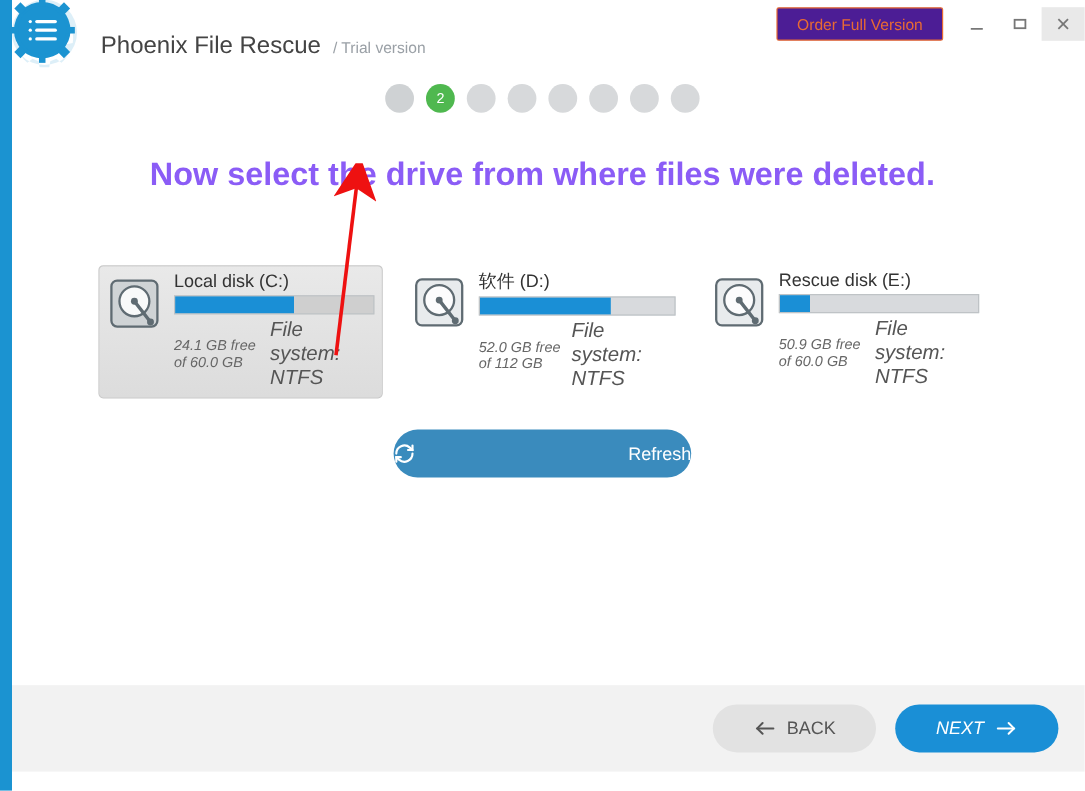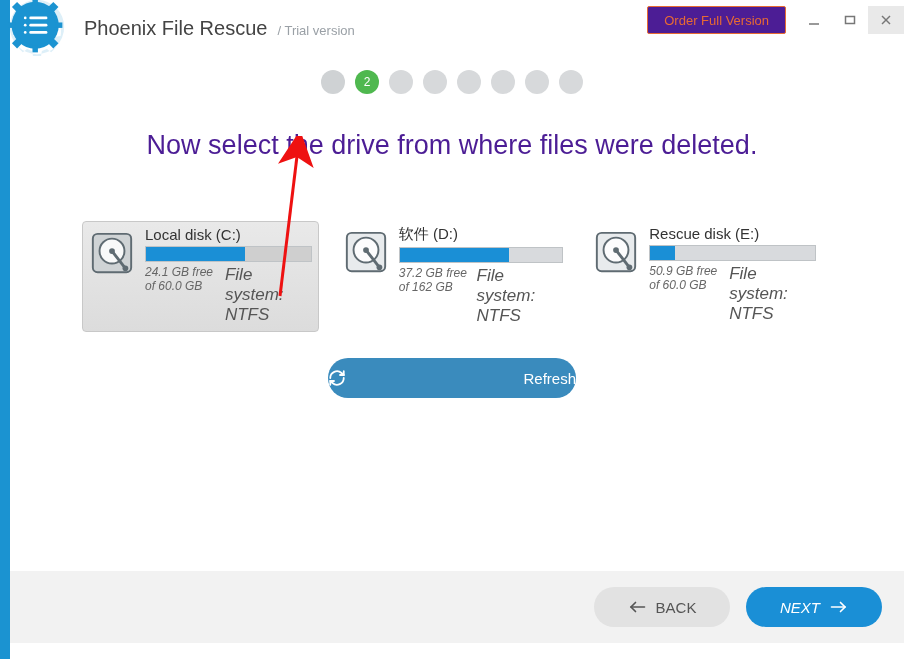--- a/index.html
+++ b/index.html
@@ -2,46 +2,46 @@
 <html><head>
 <meta charset="utf-8">
 <style>
   * { box-sizing: border-box; margin: 0; padding: 0; font-family: "Segoe UI", Arial, sans-serif; }
   html, body { width: 904px; height: 659px; overflow: hidden; background: #fff; }
   .window { position: relative; width: 904px; height: 659px; display: flex; flex-direction: column; }
   .left-stripe { position: absolute; left: 0; top: 0; width: 10px; height: 100%; background: #1b93d1; }
   
   .header { position: relative; height: 46px; display: flex; align-items: flex-start; padding-left: 0; }
   .gear { position: absolute; left: 8px; top: -2px; width: 58px; height: 58px; z-index: 2; }
-  .title-block { margin-left: 84px; margin-top: 17px; display: flex; align-items: baseline; gap: 10px; }
+  .title-block { margin-left: 84px; margin-top: 27px; display: flex; align-items: baseline; gap: 10px; }
   .title-text { font-size: 20px; color: #444; font-weight: 400; }
   .subtitle-text { font-size: 13px; color: #9aa0a6; }
   .win-controls { position: absolute; right: 0; top: 0; display: flex; }
   .order-btn { height: 28px; margin-top: 6px; margin-right: 10px; padding: 0 16px; border: 1px solid #e86a33; color: #e86a33; background: #4c1d95; font-size: 13px; border-radius: 2px; cursor: pointer; }
   .win-btn { width: 36px; height: 28px; margin-top: 6px; display: flex; align-items: center; justify-content: center; color: #777; cursor: pointer; }
   .close-btn { background: #e9e9e9; }
   
   .steps { display: flex; justify-content: center; gap: 10px; margin-top: 24px; }
   .step-dot { width: 24px; height: 24px; border-radius: 50%; background: #d7d9db; display: flex; align-items: center; justify-content: center; font-size: 12px; color: #fff; }
   .step-dot.done { background: #cfd2d4; }
   .step-dot.active { background: #4fb84f; }
   
-  .page-heading { text-align: center; font-size: 27px; color: #4c1d95; font-weight: 400; margin-top: 36px; }
+  .page-heading { text-align: center; font-size: 27px; color: #8b5cf6; font-weight: 700; margin-top: 36px; }
   
   .drive-list { width: 740px; margin: 60px auto 0 auto; display: flex; gap: 18px; }
   .drive-row { position: relative; display: flex; align-items: flex-start; border-radius: 4px; padding: 4px 6px 6px 6px; cursor: pointer; }
   .drive-row.selected { background: linear-gradient(#e9e9e9,#dcdcdc); border: 1px solid #c8c8c8; }
   .drive-row.selected .drive-icon { filter: none; }
   .drive-icon { width: 46px; height: 46px; margin-top: 4px; flex-shrink: 0; }
   .drive-body { flex: 1; margin-left: 10px; display: flex; flex-direction: column; }
   .drive-name { font-size: 15px; color: #333; }
   .drive-bar { position: relative; height: 16px; border: 1px solid #bfc3c6; background: #d8dadd; margin-top: 3px; }
   .drive-row.selected .drive-bar { background: #cfcfcf; }
   .drive-fill { position: absolute; left: 0; top: 0; bottom: 0; background: #1a8fd6; }
-  .drive-footer { display: flex; justify-content: space-between; margin-top: 3px; }
+  .drive-footer { display: flex; justify-content: space-between; margin-top: 3px; align-items: center; }
   .drive-free { font-size: 12px; font-style: italic; color: #666; }
   .drive-fs { font-size: 17px; font-style: italic; color: #555; }
   
   .refresh-btn { display: flex; align-items: center; justify-content: space-between; gap: 10px; width: 248px; height: 40px; margin: 26px auto 0 auto; background: #3a8bbd; color: #fff; border: none; border-radius: 20px; font-size: 15px; cursor: pointer; }
   
   .footer { position: absolute; left: 10px; right: 0; bottom: 16px; height: 72px; background: #f2f2f2; display: flex; justify-content: flex-end; align-items: center; gap: 16px; padding-right: 22px; }
   .nav-btn { height: 40px; width: 136px; border-radius: 20px; border: none; font-size: 15px; display: flex; align-items: center; justify-content: center; gap: 10px; cursor: pointer; }
   .back-btn { background: #e2e2e2; color: #555; }
   .next-btn { background: #1a8fd6; color: #fff; font-style: italic; }
   
@@ -155,21 +155,21 @@
   <circle cx="24" cy="22" r="3" fill="#5f6b72"></circle>
   <path d="M24 22 L38 40" stroke="#5f6b72" stroke-width="3" stroke-linecap="round"></path>
   <circle cx="38" cy="40" r="3" fill="#5f6b72"></circle>
 </svg>
         <div class="drive-body">
          <div class="drive-name">软件 (D:)</div>
          <div class="drive-bar">
            <div class="drive-fill" style="width:67%"></div>
          </div>
          <div class="drive-footer">
-           <span class="drive-free">37.2 GB free of 162 GB</span>
+           <span class="drive-free">52.0 GB free of 112 GB</span>
            <span class="drive-fs">File system: NTFS</span>
          </div>
        </div>
       </div>
       <div class="drive-row">
         <svg viewBox="0 0 48 48" class="drive-icon">
   <rect x="4" y="4" width="40" height="40" rx="5" fill="#e8ebed" stroke="#7a8" stroke-width="0"></rect>
   <rect x="4" y="4" width="40" height="40" rx="5" fill="none" stroke="#5f6b72" stroke-width="2"></rect>
   <circle cx="24" cy="22" r="13" fill="#fff" opacity=".85"></circle>
   <circle cx="24" cy="22" r="13" fill="none" stroke="#5f6b72" stroke-width="2"></circle>

